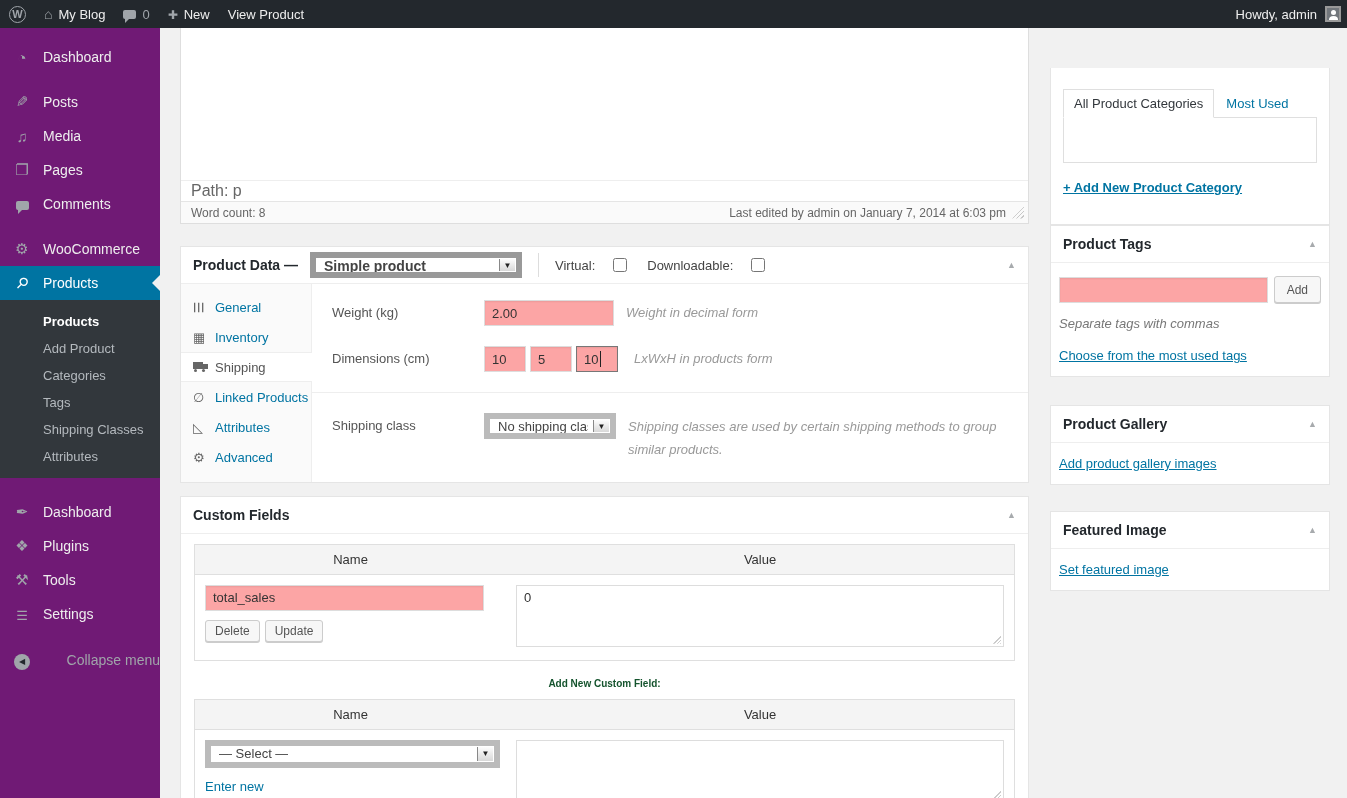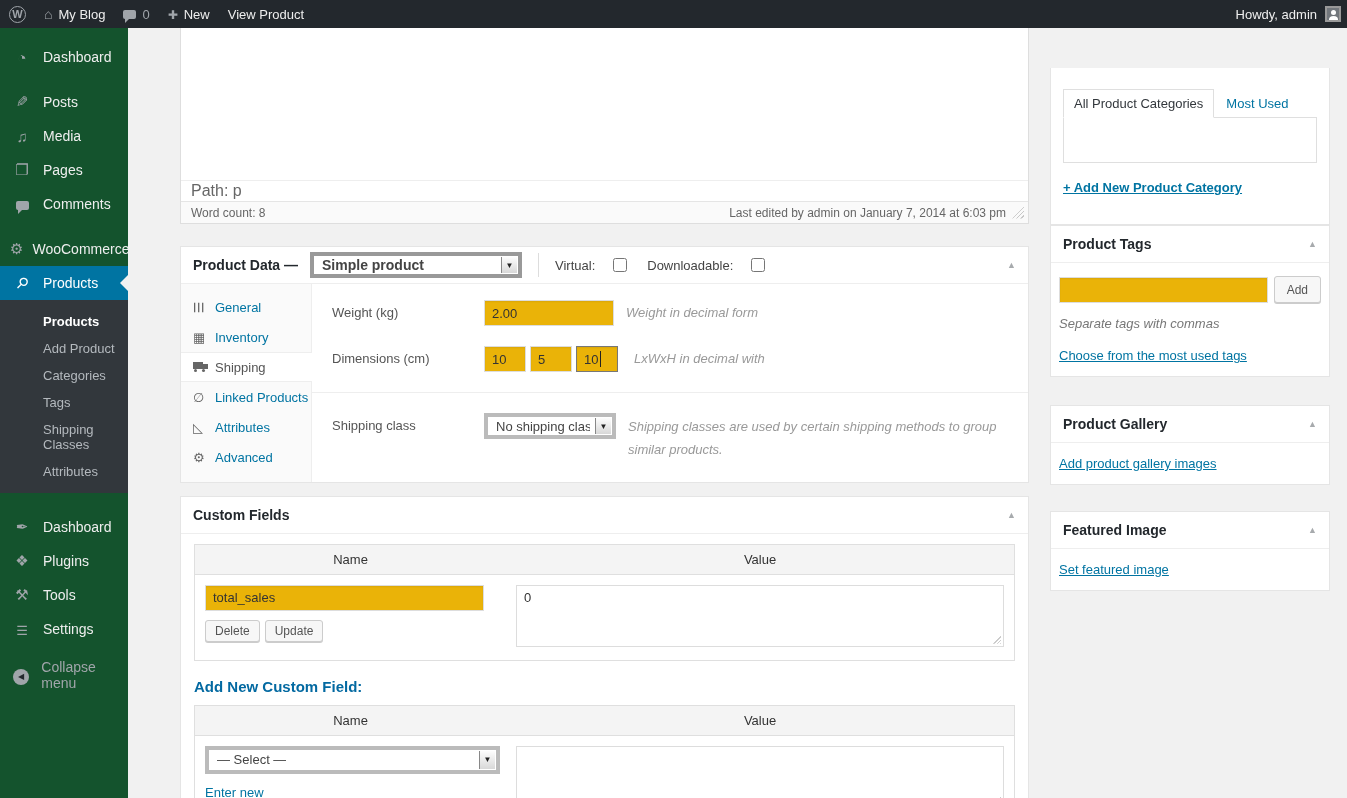--- a/index.html
+++ b/index.html
@@ -15,21 +15,21 @@
   .glyph { color:#a0a5aa; font-size:14px; line-height:1; display:inline-block; }
   .bubble { width:13px; height:9px; background:#a0a5aa; border-radius:2px; position:relative; display:inline-block; }
   .bubble::after { content:""; position:absolute; left:2px; bottom:-4px; border:3px solid transparent; border-top-color:#a0a5aa; border-left-color:#a0a5aa; }
   .count { color:#a0a5aa; }
   #ab-right { margin-left:auto; display:flex; align-items:center; gap:8px; padding-right:6px; }
   .avatar { width:16px; height:16px; background:#72777c; position:relative; overflow:hidden; border:2px solid #999;}
   .avatar::before { content:""; position:absolute; left:4px; top:2px; width:5px; height:5px; border-radius:50%; background:#fff; }
   .avatar::after { content:""; position:absolute; left:2px; top:8px; width:9px; height:7px; border-radius:50% 50% 0 0; background:#fff; }
 
   
-  #sidebar { position:absolute; left:0; top:28px; width:128px; height:770px; background:#14532d; padding-top:12px; }
+  #sidebar { position:absolute; left:0; top:28px; width:160px; height:770px; background:#701a75; padding-top:12px; }
   .mi { display:flex; align-items:center; height:34px; padding-left:10px; color:#eee; font-size:14px; cursor:pointer; position:relative; }
   .mi .ico { width:24px; text-align:center; color:#a0a5aa; font-size:15px; }
   .mi .lbl { margin-left:9px; }
   .mi.gap { margin-top:11px; }
   .mi.gap-lg { margin-top:17px; }
   .mi.active { background:#0074a2; color:#fff; }
   .mi.active .ico { color:#fff; }
   .mi.active::after { content:""; position:absolute; right:0; top:50%; margin-top:-8px;
     border:8px solid transparent; border-right-color:#f1f1f1; }
   #submenu { background:#32373c; padding:8px 0 8px 0; }
@@ -71,21 +71,21 @@
   .panel-title { font-size:14px; font-weight:bold; color:#23282d; }
   .toggle { margin-left:auto; color:#a7aaad; font-size:9px; cursor:pointer; }
 
   
   #product-data { margin-top:22px; }
   #pd-header { gap:12px; }
   .vsep { width:1px; height:24px; background:#ddd; margin:0 4px; }
   .cb-label { font-size:13px; color:#444; }
   .cb { width:14px; height:14px; margin-left:6px; vertical-align:-2px; }
 
-  .wpselect { display:inline-flex; align-items:center; border:4px solid #84cc16; background:#fff; height:26px;
+  .wpselect { display:inline-flex; align-items:flex-start; border:6px solid #84cc16; background:#fff; height:26px;
     position:relative; padding:0 22px 0 8px; cursor:pointer; overflow:hidden; white-space:nowrap; }
   .wpselect .sel-text { overflow:hidden; white-space:nowrap; }
   .wpselect .arrow { position:absolute; right:1px; top:1px; bottom:1px; width:16px;
     background:linear-gradient(#fdfdfd,#d8d8d8); border-left:1px solid #888; display:flex;
     align-items:center; justify-content:center; font-size:8px; color:#222; }
   #type-select { width:212px; font-weight:bold; font-size:14px; border-color:#999; }
 
   #pd-body { display:flex; }
   #pd-tabs { width:146px; background:#fafafa; border-right:1px solid #eee; padding:8px 0; }
   .pd-tab { display:flex; align-items:center; height:30px; padding-left:12px; color:#0074a2; font-size:13px; cursor:pointer; }
@@ -98,21 +98,21 @@
   [data-name="advanced-icon"]::before{content:"⚙";}
   .truck { position:relative; width:10px; height:7px; background:#666; display:inline-block; margin-bottom:3px;}
   .truck::before { content:""; position:absolute; right:-5px; bottom:0; width:5px; height:5px; background:#666; }
   .truck::after { content:""; position:absolute; bottom:-3px; left:1px; width:3px; height:3px; border-radius:50%;
     background:#666; box-shadow:8px 0 0 #666; }
 
   #pd-fields { flex:1; padding:16px 20px 0; }
   .frow { display:flex; align-items:flex-start; margin-bottom:20px; }
   .flabel { width:152px; color:#555; padding-top:5px; }
   .txt { height:26px; border:1px solid #ddd; box-shadow:inset 0 1px 2px rgba(0,0,0,.07); padding:0 7px; font-size:13px;
-    font-family:inherit; color:#333; background:#eab308; }
+    font-family:inherit; color:#333; background:#fca5a5; }
   #weight-input { width:130px; }
   .dim { width:42px; margin-right:4px; }
   .dim-wrap { position:relative; display:inline-block; }
   .dim.focused { border-color:#777; }
   .caret { position:absolute; left:24px; top:5px; width:1px; height:16px; background:#222; }
   .hint { font-style:italic; color:#999; margin-left:12px; padding-top:5px; }
   .fdivider { border-top:1px solid #eee; margin:0 -20px 20px; }
   #shipclass-select { width:132px; border-color:#bbb; }
   .hint.wide { width:380px; line-height:1.8; padding-top:2px; }
 
@@ -127,21 +127,21 @@
   .cf-name-input { width:96%; }
   .cf-btnrow { margin-top:9px; display:flex; gap:5px; }
   .btn { background:#f7f7f7; border:1px solid #ccc; border-radius:3px; color:#555; font-size:12px;
     padding:3px 9px; cursor:pointer; font-family:inherit; box-shadow:0 1px 0 #ccc; }
   .ta-wrap { position:relative; }
   textarea.cf-ta { width:100%; height:62px; border:1px solid #ddd; resize:none; font-family:inherit; font-size:13px;
     padding:4px 7px; color:#333; }
   .ta-grip { position:absolute; right:3px; bottom:6px; width:9px; height:9px;
     background:repeating-linear-gradient(135deg,transparent 0 1.5px,#ccc 1.5px 2.6px);
     clip-path:polygon(100% 0,100% 100%,0 100%); }
-  .add-new-title { font-weight:bold; color:#0369a1; margin:17px 0 10px; font-size:15px; }
+  .add-new-title { font-weight:bold; color:#14532d; margin:17px 0 10px; font-size:10px;text-align:center; }
   #newfield-select { width:295px; height:28px; border-color:#bbb; }
   .enter-new { color:#0074a2; margin-top:11px; display:inline-block; cursor:pointer; }
 
   
   #rightbar { position:absolute; left:1050px; top:28px; width:280px; }
   #cat-panel { border-top:none; height:157px; padding:21px 12px 0;margin-top:40px; }
   .cat-tabs { display:flex; align-items:flex-end; position:relative; z-index:2; }
   .cat-tab-active { background:#fff; border:1px solid #dfdfdf; border-bottom-color:#fff; padding:6px 10px;
     color:#32373c; margin-bottom:-1px; cursor:pointer; }
   .cat-tab { color:#0074a2; padding:6px 12px; cursor:pointer; }
@@ -308,21 +308,21 @@
           <span class="hint" data-name="weight-hint">Weight in decimal form</span>
         </div>
         <div class="frow" data-name="dimensions-field-row">
           <span class="flabel" data-name="dimensions-label">Dimensions (cm)</span>
           <input class="txt dim" data-name="length-input" value="10" style="">
           <input class="txt dim" data-name="width-input" value="5" style="">
           <span class="dim-wrap">
             <input class="txt dim focused" data-name="height-input" value="10" style="">
             <span class="caret" data-name="text-caret"></span>
           </span>
-          <span class="hint" data-name="dimensions-hint">LxWxH in decimal with</span>
+          <span class="hint" data-name="dimensions-hint">LxWxH in products form</span>
         </div>
         <div class="fdivider" data-name="field-divider"></div>
         <div class="frow" data-name="shipping-class-field-row">
           <span class="flabel" data-name="shipping-class-label">Shipping class</span>
           <span id="shipclass-select" class="wpselect" data-name="shipping-class-select">
             <span class="sel-text" data-name="shipping-class-value">No shipping class</span>
             <span class="arrow" data-name="select-arrow-icon">▼</span>
           </span>
           <span class="hint wide" data-name="shipping-class-hint">Shipping classes are used by certain shipping methods to group similar products.</span>
         </div>

